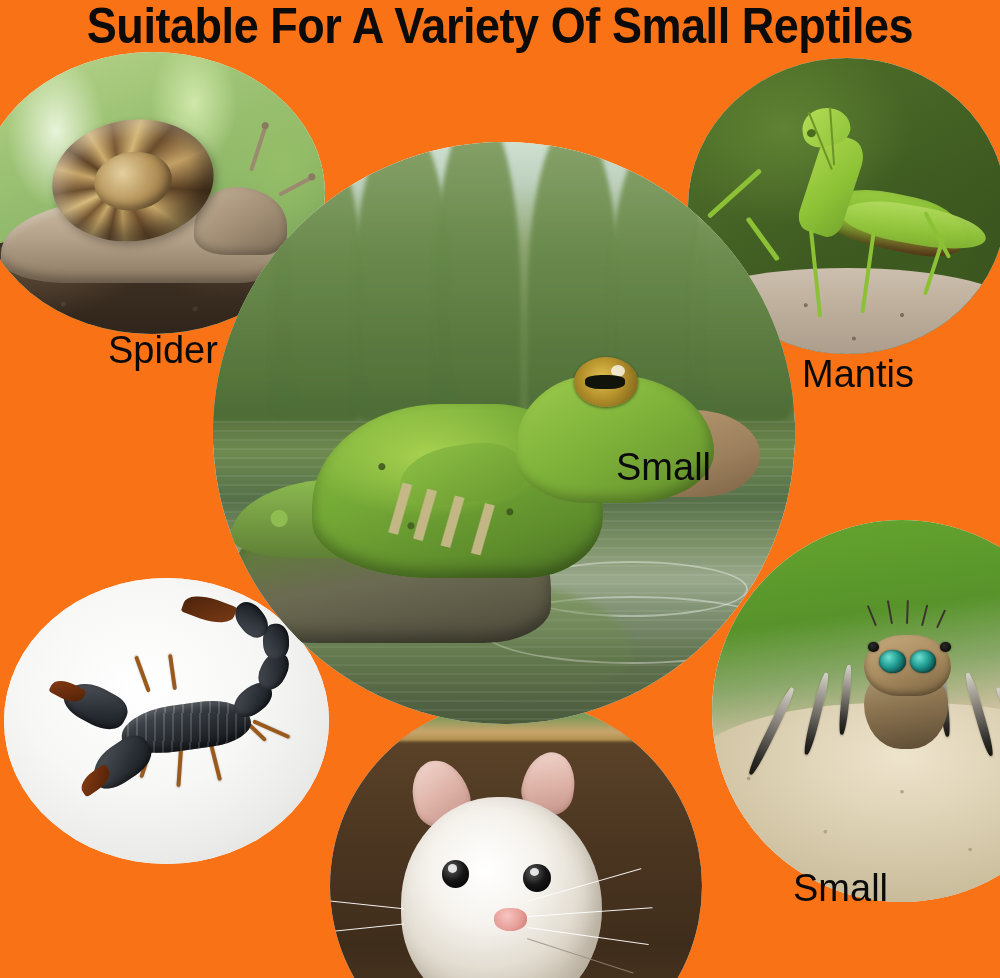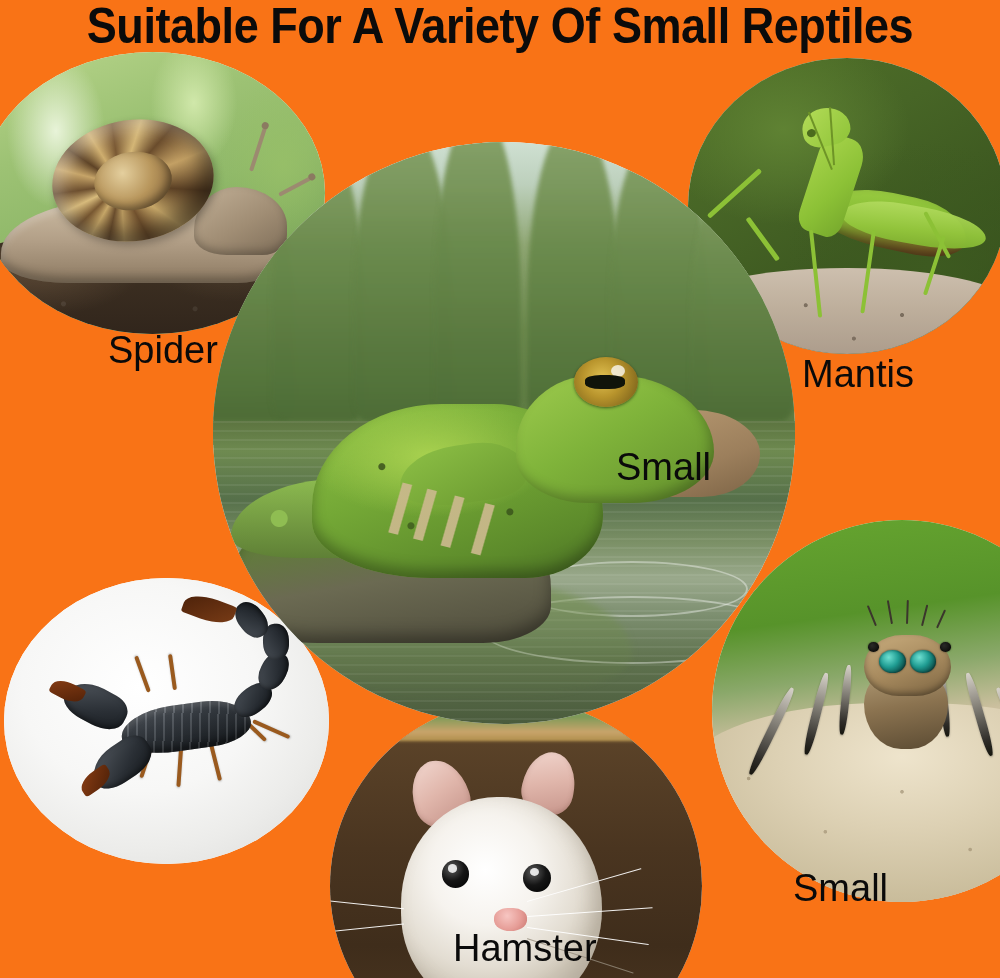--- a/index.html
+++ b/index.html
@@ -573,16 +573,15 @@
       <div class="ham-whisk dark" style="left:53%;top:64%;width:30%;transform:rotate(18deg);"></div>
       <div class="ham-whisk" style="left:20%;top:56%;width:22%;transform:rotate(186deg);"></div>
       <div class="ham-whisk" style="left:20%;top:60%;width:20%;transform:rotate(174deg);"></div>
 
     </div>
   </div>
 
   <div class="label" style="left:108px; top:330px;">Spider</div>
   <div class="label" style="left:802px; top:354px;">Mantis</div>
   <div class="label" style="left:616px; top:447px;">Small</div>
-  <div class="label" style="left:453px; top:928px;">Hamster</div>
   <div class="label" style="left:793px; top:868px;">Small</div>
 
 </div>
 
 </body></html>

